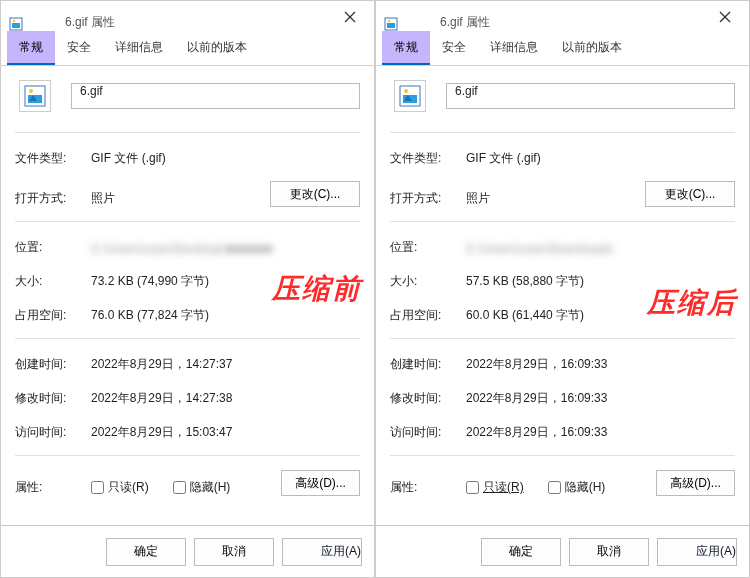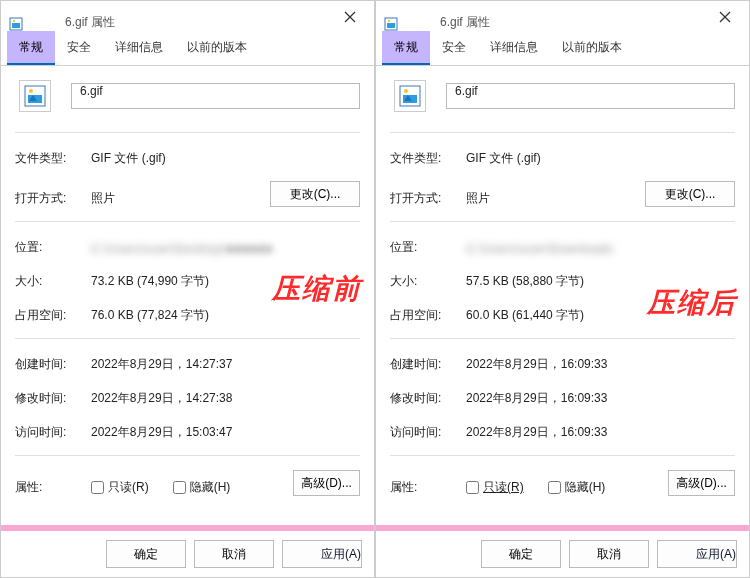--- a/index.html
+++ b/index.html
@@ -106,29 +106,29 @@
   }
   .btn {
     border: 1px solid #bbb;
     background: #fdfdfd;
     padding: 4px 0;
     font-size: 12px;
     cursor: pointer;
     text-align: center;
   }
   .change-btn { width: 90px; height:26px; margin-left:auto; }
-  .adv-btn { width: 67px; height:26px; margin-left:auto; }
+  .adv-btn { width: 79px; height:26px; margin-left:auto; }
   .footer {
     height: 52px;
     display: flex;
     align-items: center;
     justify-content: flex-end;
     gap: 8px;
     padding: 0 12px;
-    border-top: 6px solid #f9a8d4;
+    border-top: 1px solid #f9a8d4;
     background:#fff;
   }
   .footer .btn { width: 80px; height: 28px; }
   .footer .btn.disabled { color:#0f172a;text-align:right; }
   .chk {
     display: inline-flex;
     align-items: center;
     gap: 4px;
     margin-right: 24px;
     cursor: pointer;

